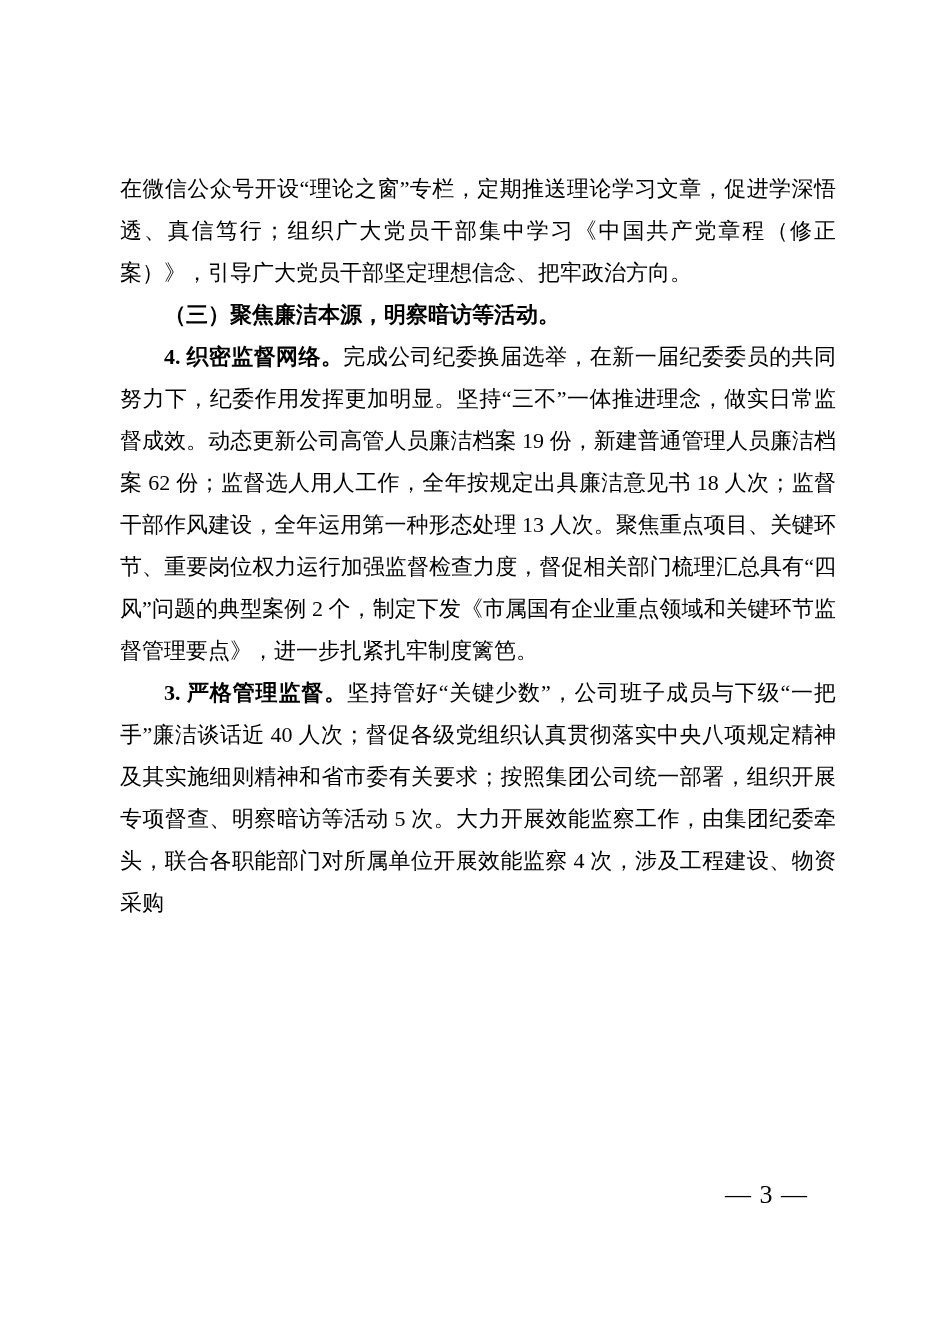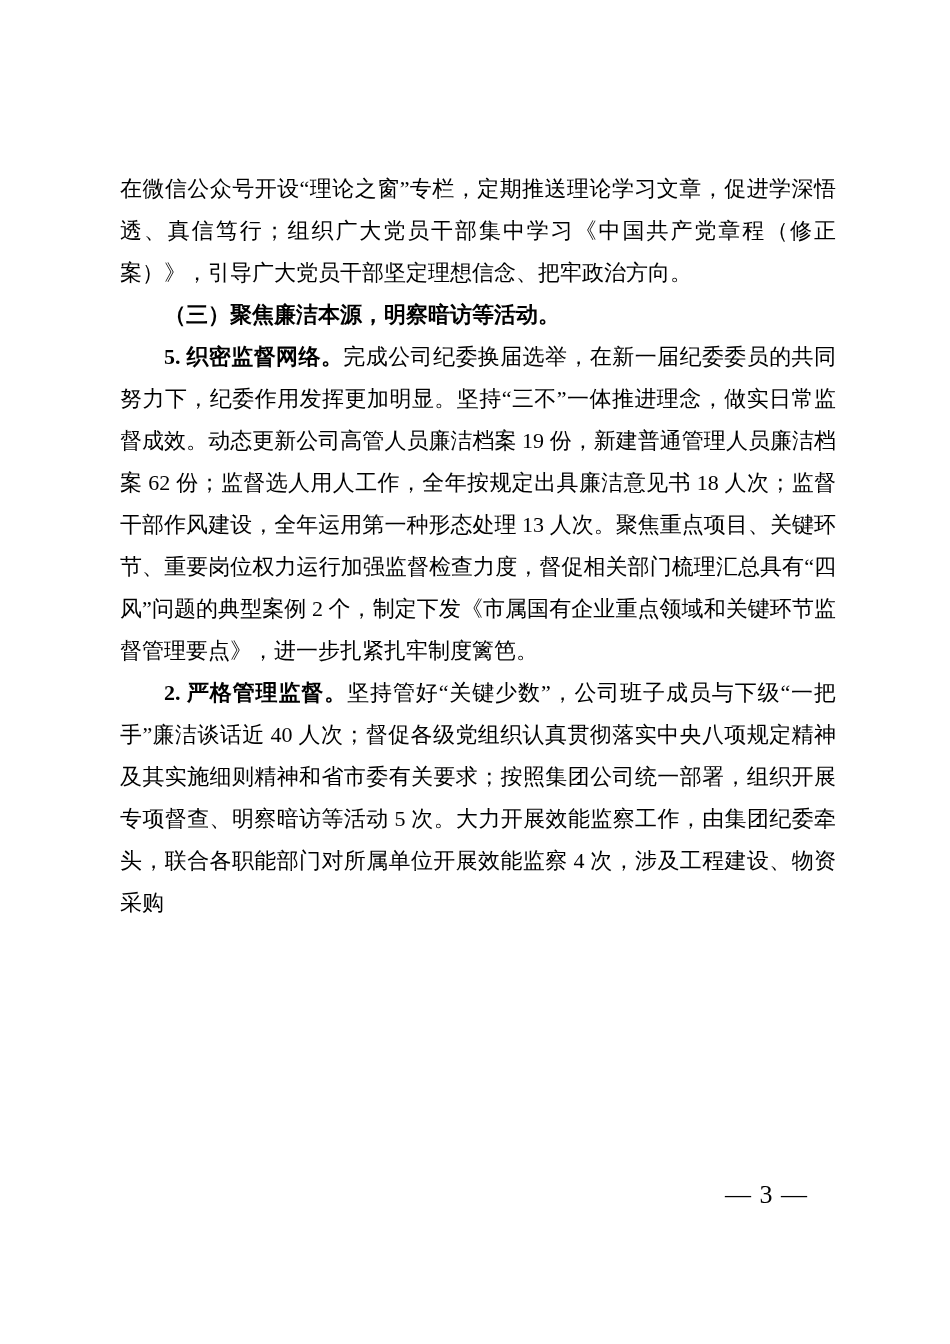--- a/index.html
+++ b/index.html
@@ -41,20 +41,20 @@
 </head>
 <body>
 
 <div class="page">
   <div class="content">
 
     <p class="para">在微信公众号开设“理论之窗”专栏，定期推送理论学习文章，促进学深悟透、真信笃行；组织广大党员干部集中学习《中国共产党章程（修正案）》，引导广大党员干部坚定理想信念、把牢政治方向。</p>
 
     <p class="para indent section-heading">（三）聚焦廉洁本源，明察暗访等活动。</p>
 
-    <p class="para indent"><span class="lead">5. 织密监督网络。</span><span>完成公司纪委换届选举，在新一届纪委委员的共同努力下，纪委作用发挥更加明显。坚持“三不”一体推进理念，做实日常监督成效。动态更新公司高管人员廉洁档案 19 份，新建普通管理人员廉洁档案 62 份；监督选人用人工作，全年按规定出具廉洁意见书 18 人次；监督干部作风建设，全年运用第一种形态处理 13 人次。聚焦重点项目、关键环节、重要岗位权力运行加强监督检查力度，督促相关部门梳理汇总具有“四风”问题的典型案例 2 个，制定下发《市属国有企业重点领域和关键环节监督管理要点》，进一步扎紧扎牢制度篱笆。</span></p>
+    <p class="para indent"><span class="lead">4. 织密监督网络。</span><span>完成公司纪委换届选举，在新一届纪委委员的共同努力下，纪委作用发挥更加明显。坚持“三不”一体推进理念，做实日常监督成效。动态更新公司高管人员廉洁档案 19 份，新建普通管理人员廉洁档案 62 份；监督选人用人工作，全年按规定出具廉洁意见书 18 人次；监督干部作风建设，全年运用第一种形态处理 13 人次。聚焦重点项目、关键环节、重要岗位权力运行加强监督检查力度，督促相关部门梳理汇总具有“四风”问题的典型案例 2 个，制定下发《市属国有企业重点领域和关键环节监督管理要点》，进一步扎紧扎牢制度篱笆。</span></p>
 
-    <p class="para indent"><span class="lead">2. 严格管理监督。</span><span>坚持管好“关键少数”，公司班子成员与下级“一把手”廉洁谈话近 40 人次；督促各级党组织认真贯彻落实中央八项规定精神及其实施细则精神和省市委有关要求；按照集团公司统一部署，组织开展专项督查、明察暗访等活动 5 次。大力开展效能监察工作，由集团纪委牵头，联合各职能部门对所属单位开展效能监察 4 次，涉及工程建设、物资采购</span></p>
+    <p class="para indent"><span class="lead">3. 严格管理监督。</span><span>坚持管好“关键少数”，公司班子成员与下级“一把手”廉洁谈话近 40 人次；督促各级党组织认真贯彻落实中央八项规定精神及其实施细则精神和省市委有关要求；按照集团公司统一部署，组织开展专项督查、明察暗访等活动 5 次。大力开展效能监察工作，由集团纪委牵头，联合各职能部门对所属单位开展效能监察 4 次，涉及工程建设、物资采购</span></p>
 
   </div>
 
   <div class="page-number">— 3 —</div>
 </div>
 
 </body></html>

